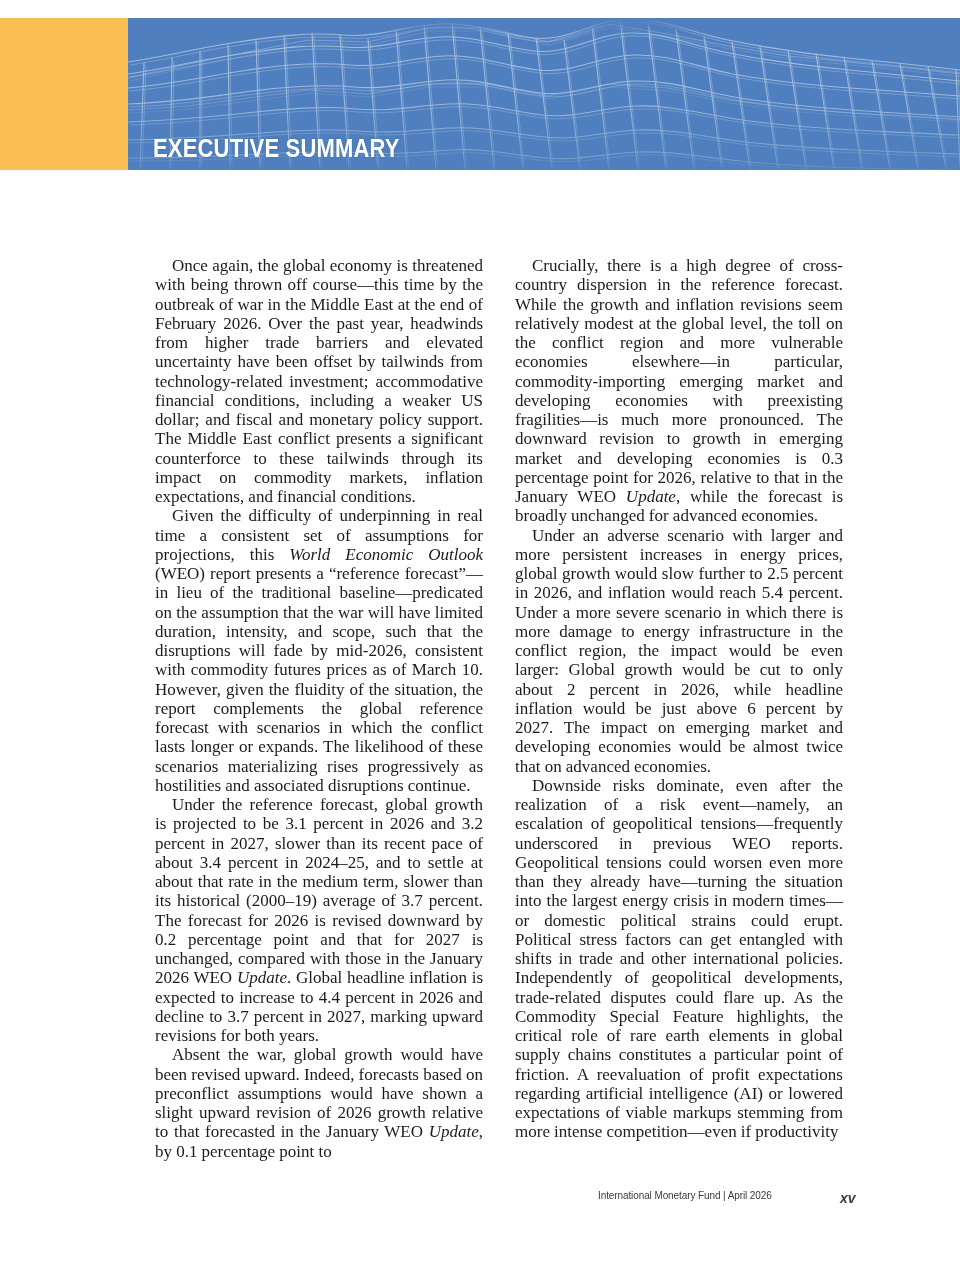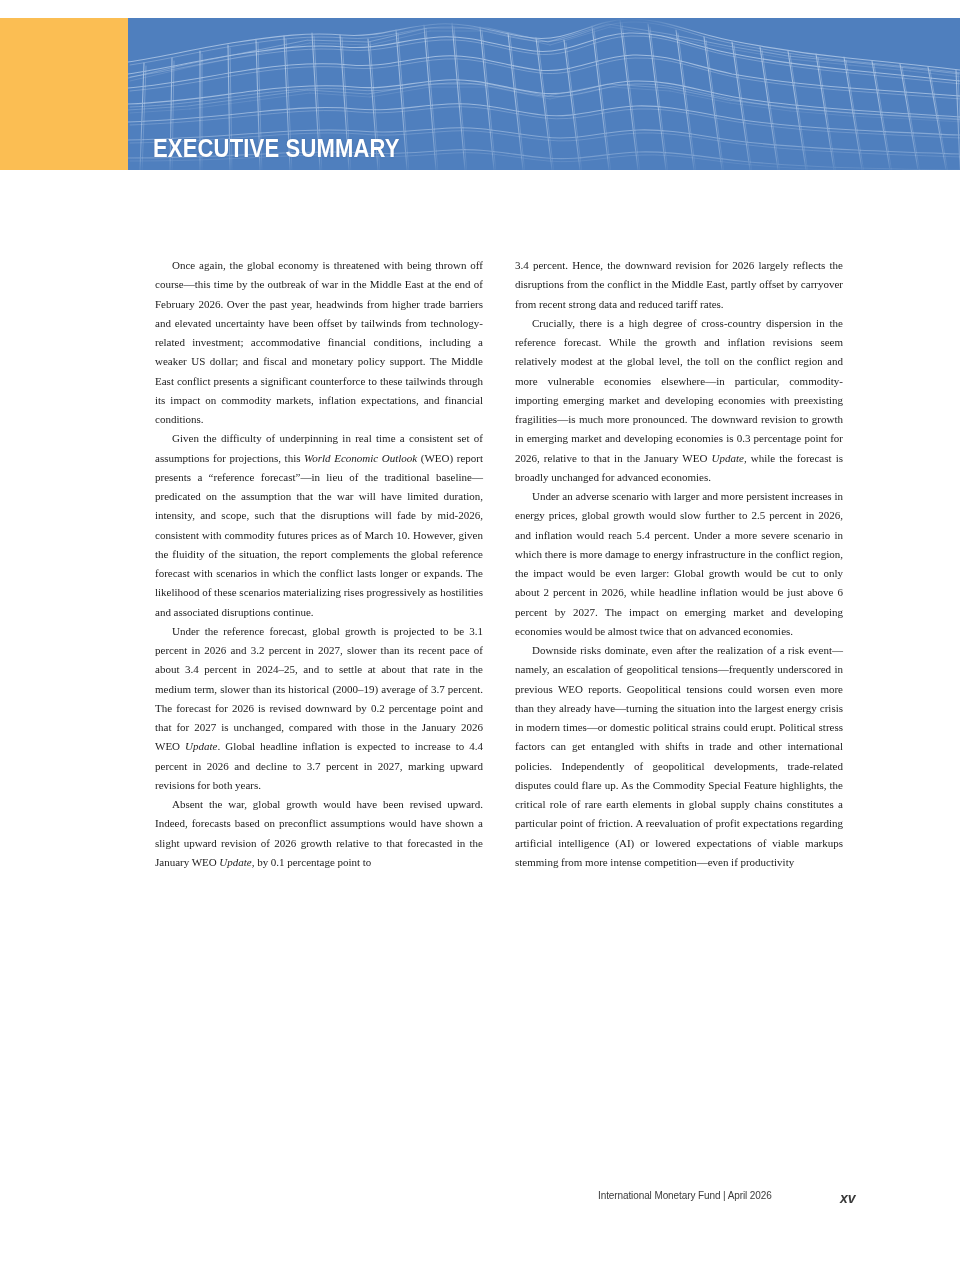--- a/index.html
+++ b/index.html
@@ -77,21 +77,21 @@
   .column {
     position: absolute;
     top: 0;
     width: 328px;
   }
   #column-left  { left: 155px; }
   #column-right { left: 515px; }
 
   .body-paragraph {
     margin: 0;
-    font-size: 11px;
+    font-size: 17px;
     line-height: 19.25px;
     text-align: justify;
     text-indent: 17px;
     hyphens: none;
     word-spacing: -0.1px;
   }
   .body-paragraph.no-indent { text-indent: 0; }
   .body-paragraph i, .body-paragraph em { font-style: italic; margin-top: 40px; }
 
   
@@ -221,21 +221,20 @@
 </div>
 
 <div id="page-body">
   <div class="column" id="column-left">
       <p class="body-paragraph">Once again, the global economy is threatened with being thrown off course—this time by the outbreak of war in the Middle East at the end of February 2026. Over the past year, headwinds from higher trade barriers and elevated uncertainty have been offset by tailwinds from technology-related investment; accommodative financial conditions, including a weaker US dollar; and fiscal and monetary policy support. The Middle East conflict presents a significant counterforce to these tailwinds through its impact on commodity markets, inflation expectations, and financial conditions.</p>
       <p class="body-paragraph">Given the difficulty of underpinning in real time a consistent set of assumptions for projections, this <i>World Economic Outlook</i> (WEO) report presents a “reference forecast”—in lieu of the traditional baseline—predicated on the assumption that the war will have limited duration, intensity, and scope, such that the disruptions will fade by mid-2026, consistent with commodity futures prices as of March 10. However, given the fluidity of the situation, the report complements the global reference forecast with scenarios in which the conflict lasts longer or expands. The likelihood of these scenarios materializing rises progressively as hostilities and associated disruptions continue.</p>
       <p class="body-paragraph">Under the reference forecast, global growth is projected to be 3.1 percent in 2026 and 3.2 percent in 2027, slower than its recent pace of about 3.4 percent in 2024–25, and to settle at about that rate in the medium term, slower than its historical (2000–19) average of 3.7 percent. The forecast for 2026 is revised downward by 0.2 percentage point and that for 2027 is unchanged, compared with those in the January 2026 WEO <i>Update</i>. Global headline inflation is expected to increase to 4.4 percent in 2026 and decline to 3.7 percent in 2027, marking upward revisions for both years.</p>
       <p class="body-paragraph">Absent the war, global growth would have been revised upward. Indeed, forecasts based on preconflict assumptions would have shown a slight upward revision of 2026 growth relative to that forecasted in the January WEO <i>Update</i>, by 0.1 percentage point to</p>
     </div>
   <div class="column" id="column-right">
-      <p class="body-paragraph no-indent">3.4 percent. Hence, the downward revision for 2026 largely reflects the disruptions from the conflict in the Middle East, partly offset by carryover from recent strong data and reduced tariff rates.</p>
       <p class="body-paragraph">Crucially, there is a high degree of cross-country dispersion in the reference forecast. While the growth and inflation revisions seem relatively modest at the global level, the toll on the conflict region and more vulnerable economies elsewhere—in particular, commodity-importing emerging market and developing economies with preexisting fragilities—is much more pronounced. The downward revision to growth in emerging market and developing economies is 0.3 percentage point for 2026, relative to that in the January WEO <i>Update</i>, while the forecast is broadly unchanged for advanced economies.</p>
       <p class="body-paragraph">Under an adverse scenario with larger and more persistent increases in energy prices, global growth would slow further to 2.5 percent in 2026, and inflation would reach 5.4 percent. Under a more severe scenario in which there is more damage to energy infrastructure in the conflict region, the impact would be even larger: Global growth would be cut to only about 2 percent in 2026, while headline inflation would be just above 6 percent by 2027. The impact on emerging market and developing economies would be almost twice that on advanced economies.</p>
       <p class="body-paragraph">Downside risks dominate, even after the realization of a risk event—namely, an escalation of geopolitical tensions—frequently underscored in previous WEO reports. Geopolitical tensions could worsen even more than they already have—turning the situation into the largest energy crisis in modern times—or domestic political strains could erupt. Political stress factors can get entangled with shifts in trade and other international policies. Independently of geopolitical developments, trade-related disputes could flare up. As the Commodity Special Feature highlights, the critical role of rare earth elements in global supply chains constitutes a particular point of friction. A reevaluation of profit expectations regarding artificial intelligence (AI) or lowered expectations of viable markups stemming from more intense competition—even if productivity</p>
     </div>
 </div>
 
 <div id="page-footer">
   <p id="footer-imprint">International Monetary Fund | April 2026</p>
   <p id="footer-page-number">xv</p>
 </div>

